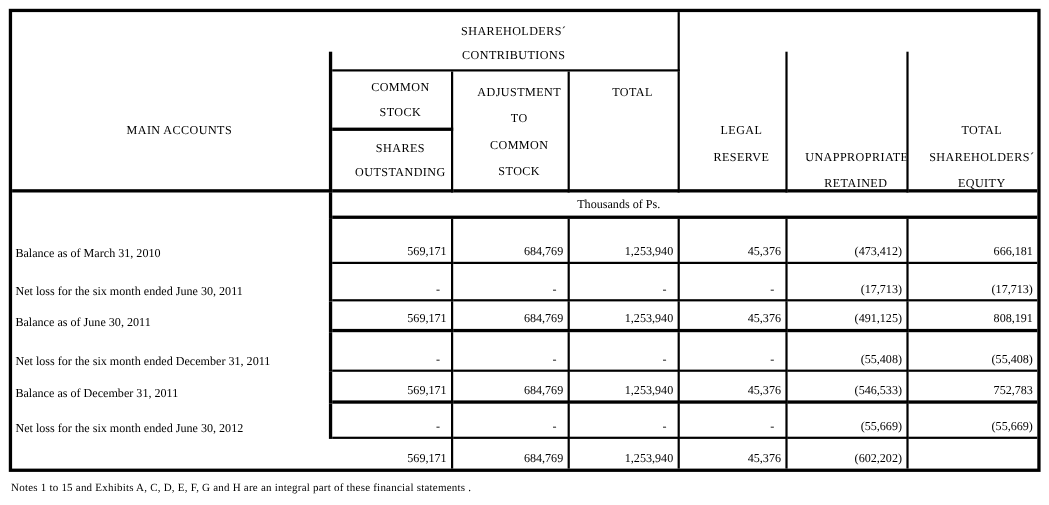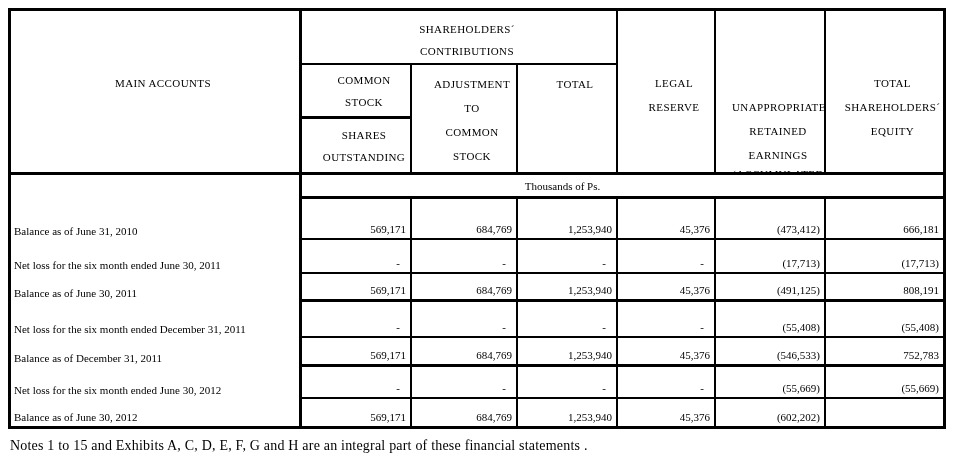--- a/index.html
+++ b/index.html
@@ -16,30 +16,30 @@
     grid-template-columns:291px 110px 106px 100px 98px 110px 117px;
     grid-template-rows:54px 54px 56px 24px 41px 34px 28px 36px 29px 32px 27px;
     background:#fff;
   }
   .cell { box-sizing:border-box; overflow:hidden; }
   .c  { border-right:2px solid #000; }
   .cL { border-right:3px solid #000; }
   .bThin  { border-bottom:2px solid #000; }
   .bThick { border-bottom:3px solid #000; }
   .hdr { font-size:11px; letter-spacing:0.4px; text-align:center; white-space:pre-line;padding-left:16px; }
-  .hTall { padding-top:60px; line-height:24px; }
+  .hTall { padding-top:60px; line-height:24px;margin-top:36px; }
   .hMid  { padding-top:7px;  line-height:24px;text-align:center; }
   .hBand { display:flex; flex-direction:column; justify-content:center; line-height:22px; padding-top:6px; }
   .hCtr  { display:flex; flex-direction:column; justify-content:center; line-height:22px; }
   .sub   { display:block; line-height:15px; }
   .lbl { display:flex; align-items:flex-end; padding:0 0 3px 3px; font-size:11px; }
   .val { display:flex; align-items:flex-end; justify-content:flex-end; padding:0 4px 3px 0; font-size:11px; }
   .dash { padding-right:10px; }
   .unit { display:flex; align-items:center; justify-content:center; font-size:11px; padding-right:120px; }
-  .footnote { position:absolute; left:10px; top:438px; font-size:14px; letter-spacing:0.2px; }
+  .footnote { position:absolute; left:10px; top:438px; font-size:10px; letter-spacing:0.2px; }
 </style>
 </head>
 <body>
 
 <div class="table">
 
   <div class="cell hdr hTall cL bThick" style="grid-area:1/1/4/2">MAIN ACCOUNTS</div>
   <div class="cell hdr hBand c bThin" style="grid-area:1/2/2/5">SHAREHOLDERS´
 CONTRIBUTIONS</div>
   <div class="cell hdr hCtr c bThick" style="grid-area:2/2/3/3">COMMON STOCK</div>
@@ -57,21 +57,21 @@
     <span class="sub">(ACCUMULATED
 DEFICIT)</span>
   </div>
   <div class="cell hdr hTall bThick" style="grid-area:1/7/4/8">TOTAL
 SHAREHOLDERS´
 EQUITY</div>
 
   <div class="cell cL" style="grid-area:4/1/5/2"></div>
   <div class="cell unit bThick" style="grid-area:4/2/5/8">Thousands of Ps.</div>
 
-  <div class="cell lbl cL" style="grid-area:5/1">Balance as of June 31, 2010</div>
+  <div class="cell lbl cL" style="grid-area:5/1">Balance as of March 31, 2010</div>
   <div class="cell val c bThin" style="grid-area:5/2">569,171</div>
   <div class="cell val c bThin" style="grid-area:5/3">684,769</div>
   <div class="cell val c bThin" style="grid-area:5/4">1,253,940</div>
   <div class="cell val c bThin" style="grid-area:5/5">45,376</div>
   <div class="cell val c bThin" style="grid-area:5/6">(473,412)</div>
   <div class="cell val bThin" style="grid-area:5/7">666,181</div>
 
   <div class="cell lbl cL" style="grid-area:6/1">Net loss for the six month ended June 30, 2011</div>
   <div class="cell val dash c bThin" style="grid-area:6/2">-</div>
   <div class="cell val dash c bThin" style="grid-area:6/3">-</div>
@@ -105,21 +105,20 @@
   <div class="cell val bThick" style="grid-area:9/7">752,783</div>
 
   <div class="cell lbl cL" style="grid-area:10/1">Net loss for the six month ended June 30, 2012</div>
   <div class="cell val dash c bThin" style="grid-area:10/2">-</div>
   <div class="cell val dash c bThin" style="grid-area:10/3">-</div>
   <div class="cell val dash c bThin" style="grid-area:10/4">-</div>
   <div class="cell val dash c bThin" style="grid-area:10/5">-</div>
   <div class="cell val c bThin" style="grid-area:10/6">(55,669)</div>
   <div class="cell val bThin" style="grid-area:10/7">(55,669)</div>
 
-  <div class="cell lbl cL" style="grid-area:11/1">Balance as of June 30, 2012</div>
   <div class="cell val c" style="grid-area:11/2">569,171</div>
   <div class="cell val c" style="grid-area:11/3">684,769</div>
   <div class="cell val c" style="grid-area:11/4">1,253,940</div>
   <div class="cell val c" style="grid-area:11/5">45,376</div>
   <div class="cell val c" style="grid-area:11/6">(602,202)</div>
 
 </div>
 
 <div class="footnote">Notes 1 to 15 and Exhibits A, C, D, E, F, G and H are an integral part of these financial statements .</div>
 

